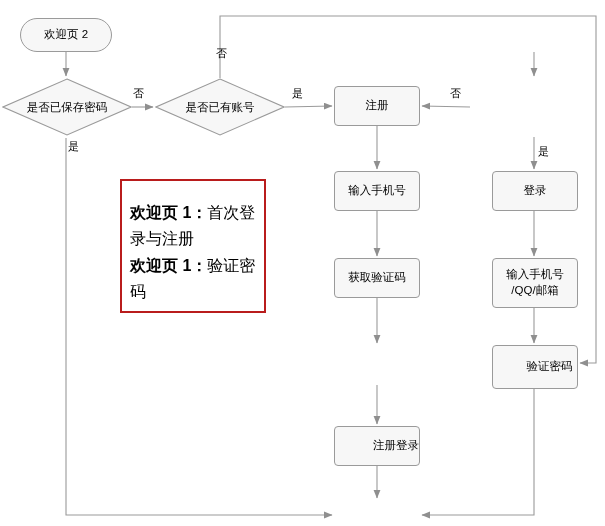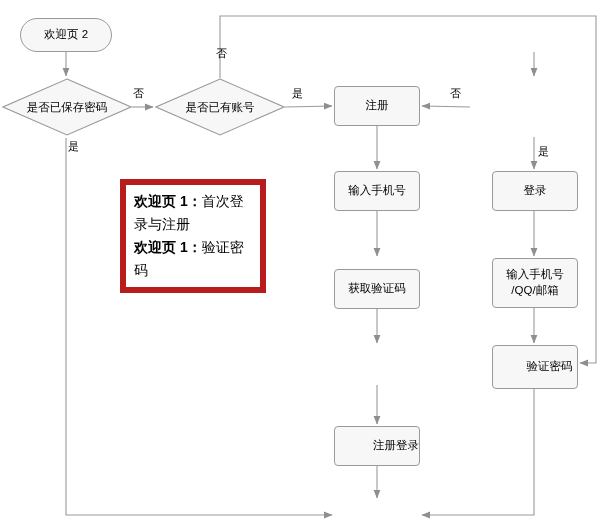--- a/index.html
+++ b/index.html
@@ -41,23 +41,23 @@
   .diamond .dlabel {
     position: absolute; left:0; top:0; width:100%; height:100%;
     display:flex; align-items:center; justify-content:center;
     font-size: 11.5px; color:#000; text-align:center;
     z-index: 2;
   }
   .legend {
     position: absolute;
     box-sizing: border-box;
     background:#fff;
-    border:6px solid #b91c1c;
-    font-size: 14px;
-    padding: 5px 8px 5px 8px;
+    border:2px solid #b91c1c;
+    font-size: 16px;
+    padding: 19px 8px 5px 8px;
     line-height: 1.65;
     z-index: 4;
   }
   .legend b { font-weight: bold; }
   .elabel {
     position: absolute;
     font-size: 11px;
     color: #000;
     z-index: 5;
     background: transparent;
@@ -136,21 +136,21 @@
   </div>
 
   <div class="node rect" style="left:492px; top:163px; width:86px; height:40px;">
     <span>登录</span>
   </div>
 
   <div class="node rect" style="left:334px; top:163px; width:86px; height:40px;">
     <span>输入手机号</span>
   </div>
 
-  <div class="node rect" style="left:334px; top:250px; width:86px; height:40px;margin-top:11px;">
+  <div class="node rect" style="left:334px; top:250px; width:86px; height:40px;">
     <span>获取验证码</span>
   </div>
 
   <div class="node rect" style="left:492px; top:250px; width:86px; height:50px; white-space:pre-line;">
     <span style="white-space:pre-line;">输入手机号
 /QQ/邮箱</span>
   </div>
 
 
   <div class="node rect" style="left:492px; top:337px; width:86px; height:44px;padding-left:29px;">

